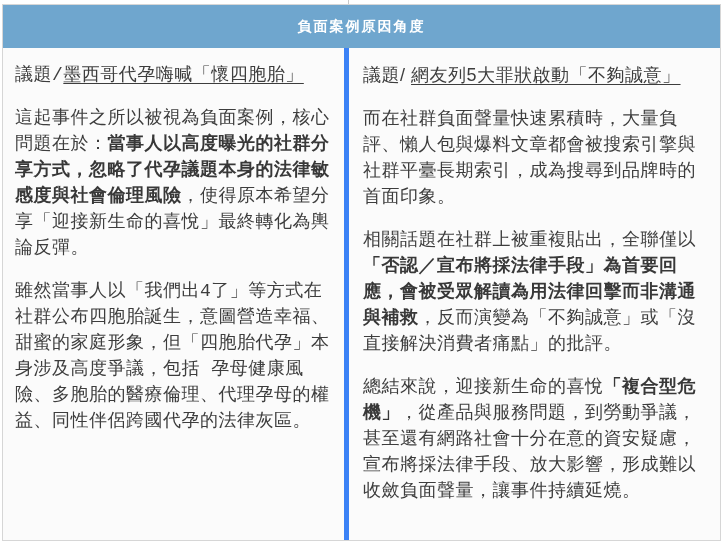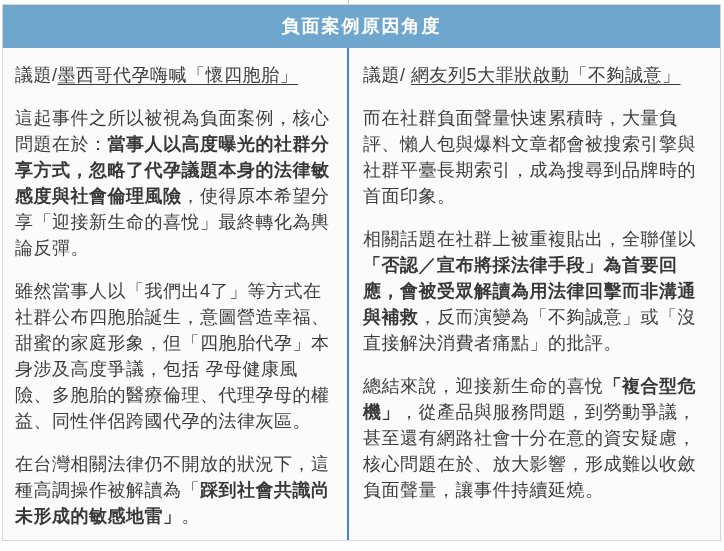--- a/index.html
+++ b/index.html
@@ -10,29 +10,29 @@
   }
   .stage{position:relative;width:724px;height:551px;overflow:hidden;background:#ffffff;}
   .top-tick{position:absolute;left:348px;top:0;width:1px;height:5px;background:#c9c9c9;}
   .case-table{
     position:absolute;left:2px;top:4px;width:719px;height:537px;
     box-sizing:border-box;border:1px solid #d6d6d6;background:#fbfbfb;
   }
   .table-header{
     height:43px;line-height:43px;text-align:center;
     background:#6FA6CE;color:#ffffff;font-weight:bold;
-    font-size:18px;letter-spacing:2px;
+    font-size:14px;letter-spacing:2px;
   }
   .table-body{display:flex;height:492px;}
   .cell{
     box-sizing:border-box;overflow:hidden;
     color:#3d3d3d;font-size:18px;line-height:26px;letter-spacing:0.5px;
     padding:14px 14px 8px 12px;
   }
-  .cell.left{width:346px;border-right:2px solid #3b82f6;}
+  .cell.left{width:346px;border-right:5px solid #3b82f6;font-family:Liberation Mono, monospace;}
   .cell.right{flex:1;padding-left:14px;}
   .topic{margin:0 0 17px 0;white-space:pre-wrap;}
   .topic .link{text-decoration:underline;text-underline-offset:3px;}
   p.para{margin:0 0 17px 0;}
   span.b{font-weight:700;color:#383838;}
 </style>
 </head>
 <body>
 
 <div class="stage">
@@ -41,28 +41,27 @@
   <div class="case-table">
     <div class="table-header">負面案例原因角度</div>
 
     <div class="table-body">
 
       <div class="cell left">
         <div class="topic"><span>議題/</span><span class="link">墨西哥代孕嗨喊「懷四胞胎」</span></div>
         <div>
             <p class="para"><span>這起事件之所以被視為負面案例，核心問題在於：</span><span class="b">當事人以高度曝光的社群分享方式，忽略了代孕議題本身的法律敏感度與社會倫理風險</span><span>，使得原本希望分享「迎接新生命的喜悅」最終轉化為輿論反彈。</span></p>
             <p class="para"><span>雖然當事人以「我們出4了」等方式在社群公布四胞胎誕生，意圖營造幸福、甜蜜的家庭形象，但「四胞胎代孕」本身涉及高度爭議，包括 孕母健康風險、多胞胎的醫療倫理、代理孕母的權益、同性伴侶跨國代孕的法律灰區。</span></p>
-            <p class="para"><span>在台灣相關法律仍不開放的狀況下，這種高調操作被解讀為「</span><span class="b">踩到社會共識尚未形成的敏感地雷」</span><span>。</span></p>
           </div>
       </div>
 
       <div class="cell right">
         <div class="topic"><span>議題/ </span><span class="link">網友列5大罪狀啟動「不夠誠意」</span></div>
         <div>
             <p class="para"><span>而在社群負面聲量快速累積時，大量負評、懶人包與爆料文章都會被搜索引擎與社群平臺長期索引，成為搜尋到品牌時的首面印象。</span></p>
             <p class="para"><span>相關話題在社群上被重複貼出，全聯僅以</span><span class="b">「否認／宣布將採法律手段」為首要回應，會被受眾解讀為用法律回擊而非溝通與補救</span><span>，反而演變為「不夠誠意」或「沒直接解決消費者痛點」的批評。</span></p>
-            <p class="para"><span>總結來說，迎接新生命的喜悅</span><span class="b">「複合型危機」</span><span>，從產品與服務問題，到勞動爭議，甚至還有網路社會十分在意的資安疑慮，核心問題在於、放大影響，形成難以收斂負面聲量，讓事件持續延燒。</span></p>
+            <p class="para"><span>總結來說，迎接新生命的喜悅</span><span class="b">「複合型危機」</span><span>，從產品與服務問題，到勞動爭議，甚至還有網路社會十分在意的資安疑慮，宣布將採法律手段、放大影響，形成難以收斂負面聲量，讓事件持續延燒。</span></p>
           </div>
       </div>
 
     </div>
   </div>
 </div>
 
 </body></html>

